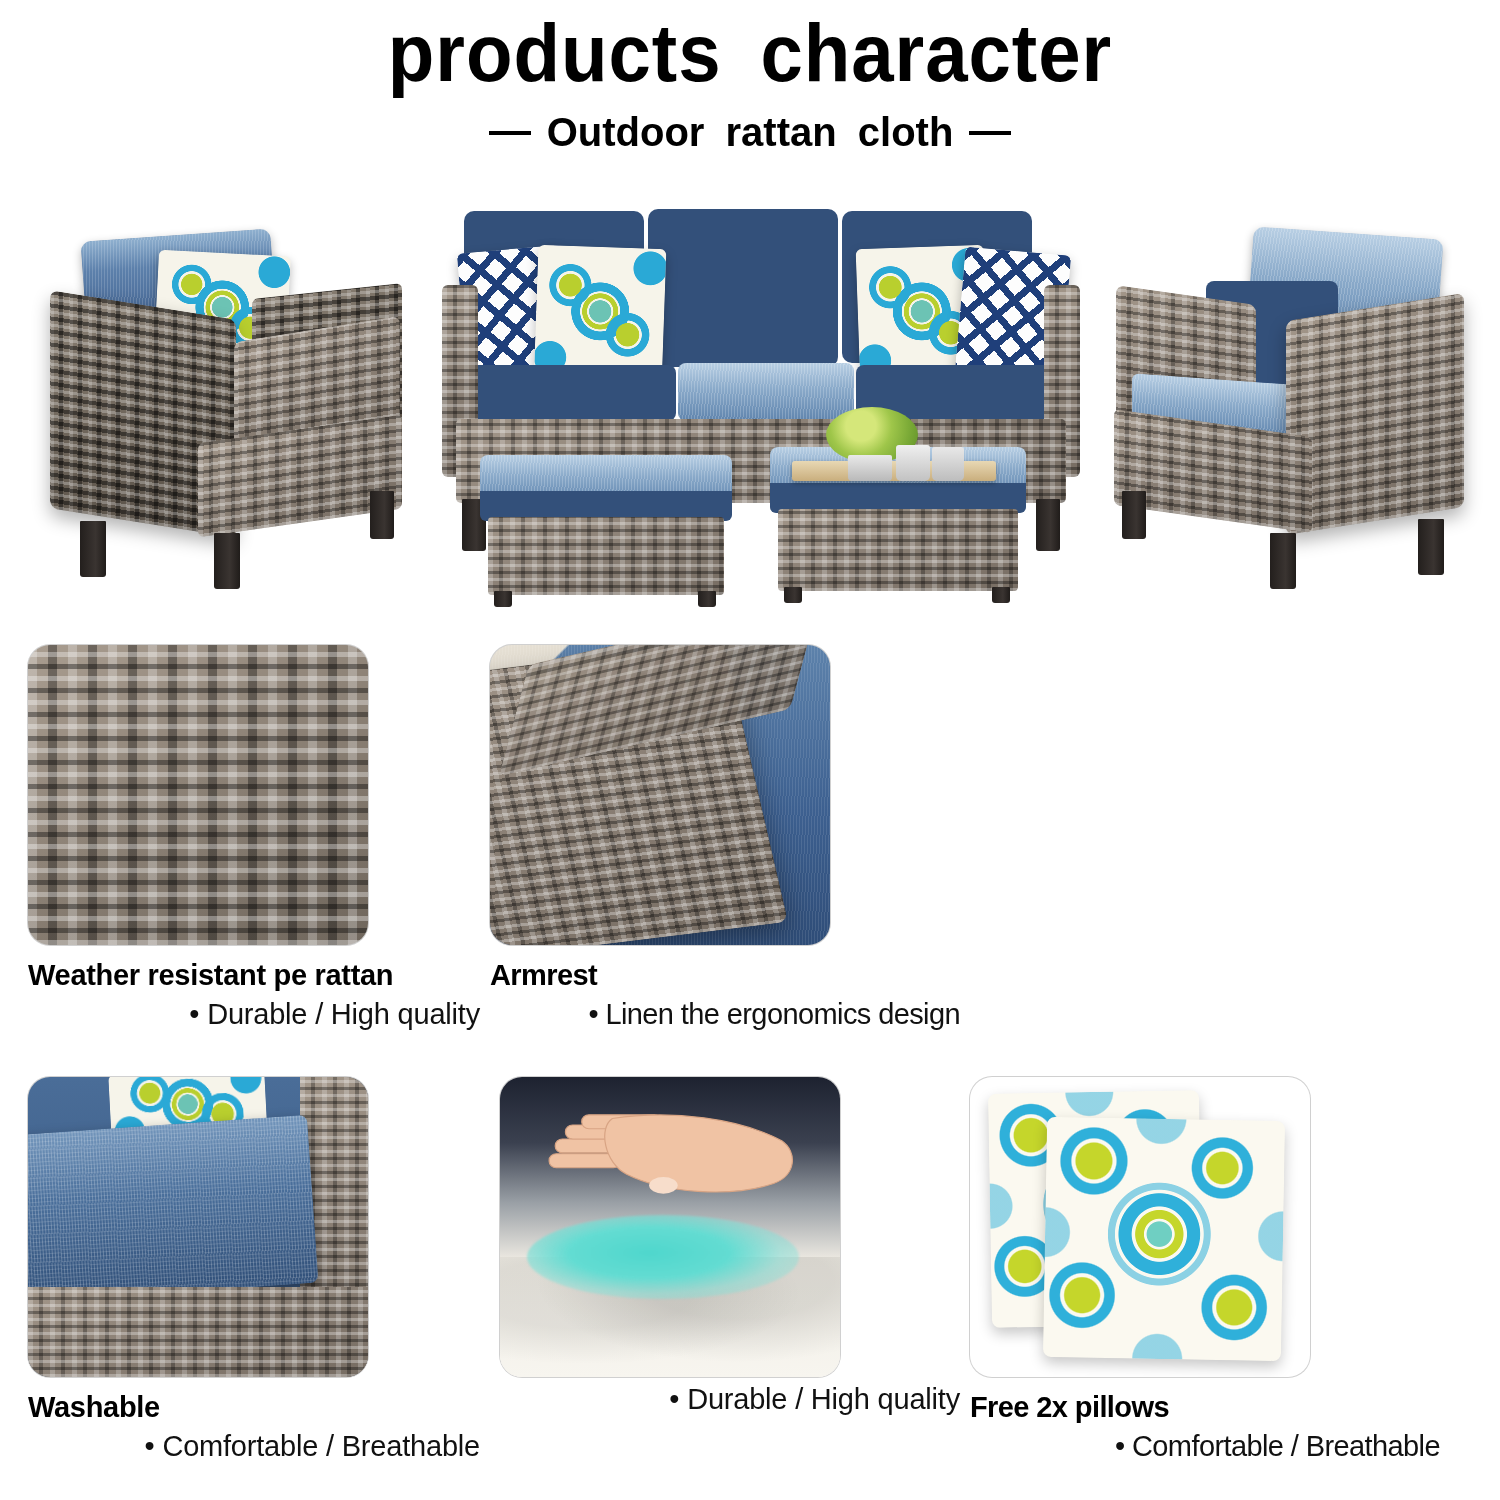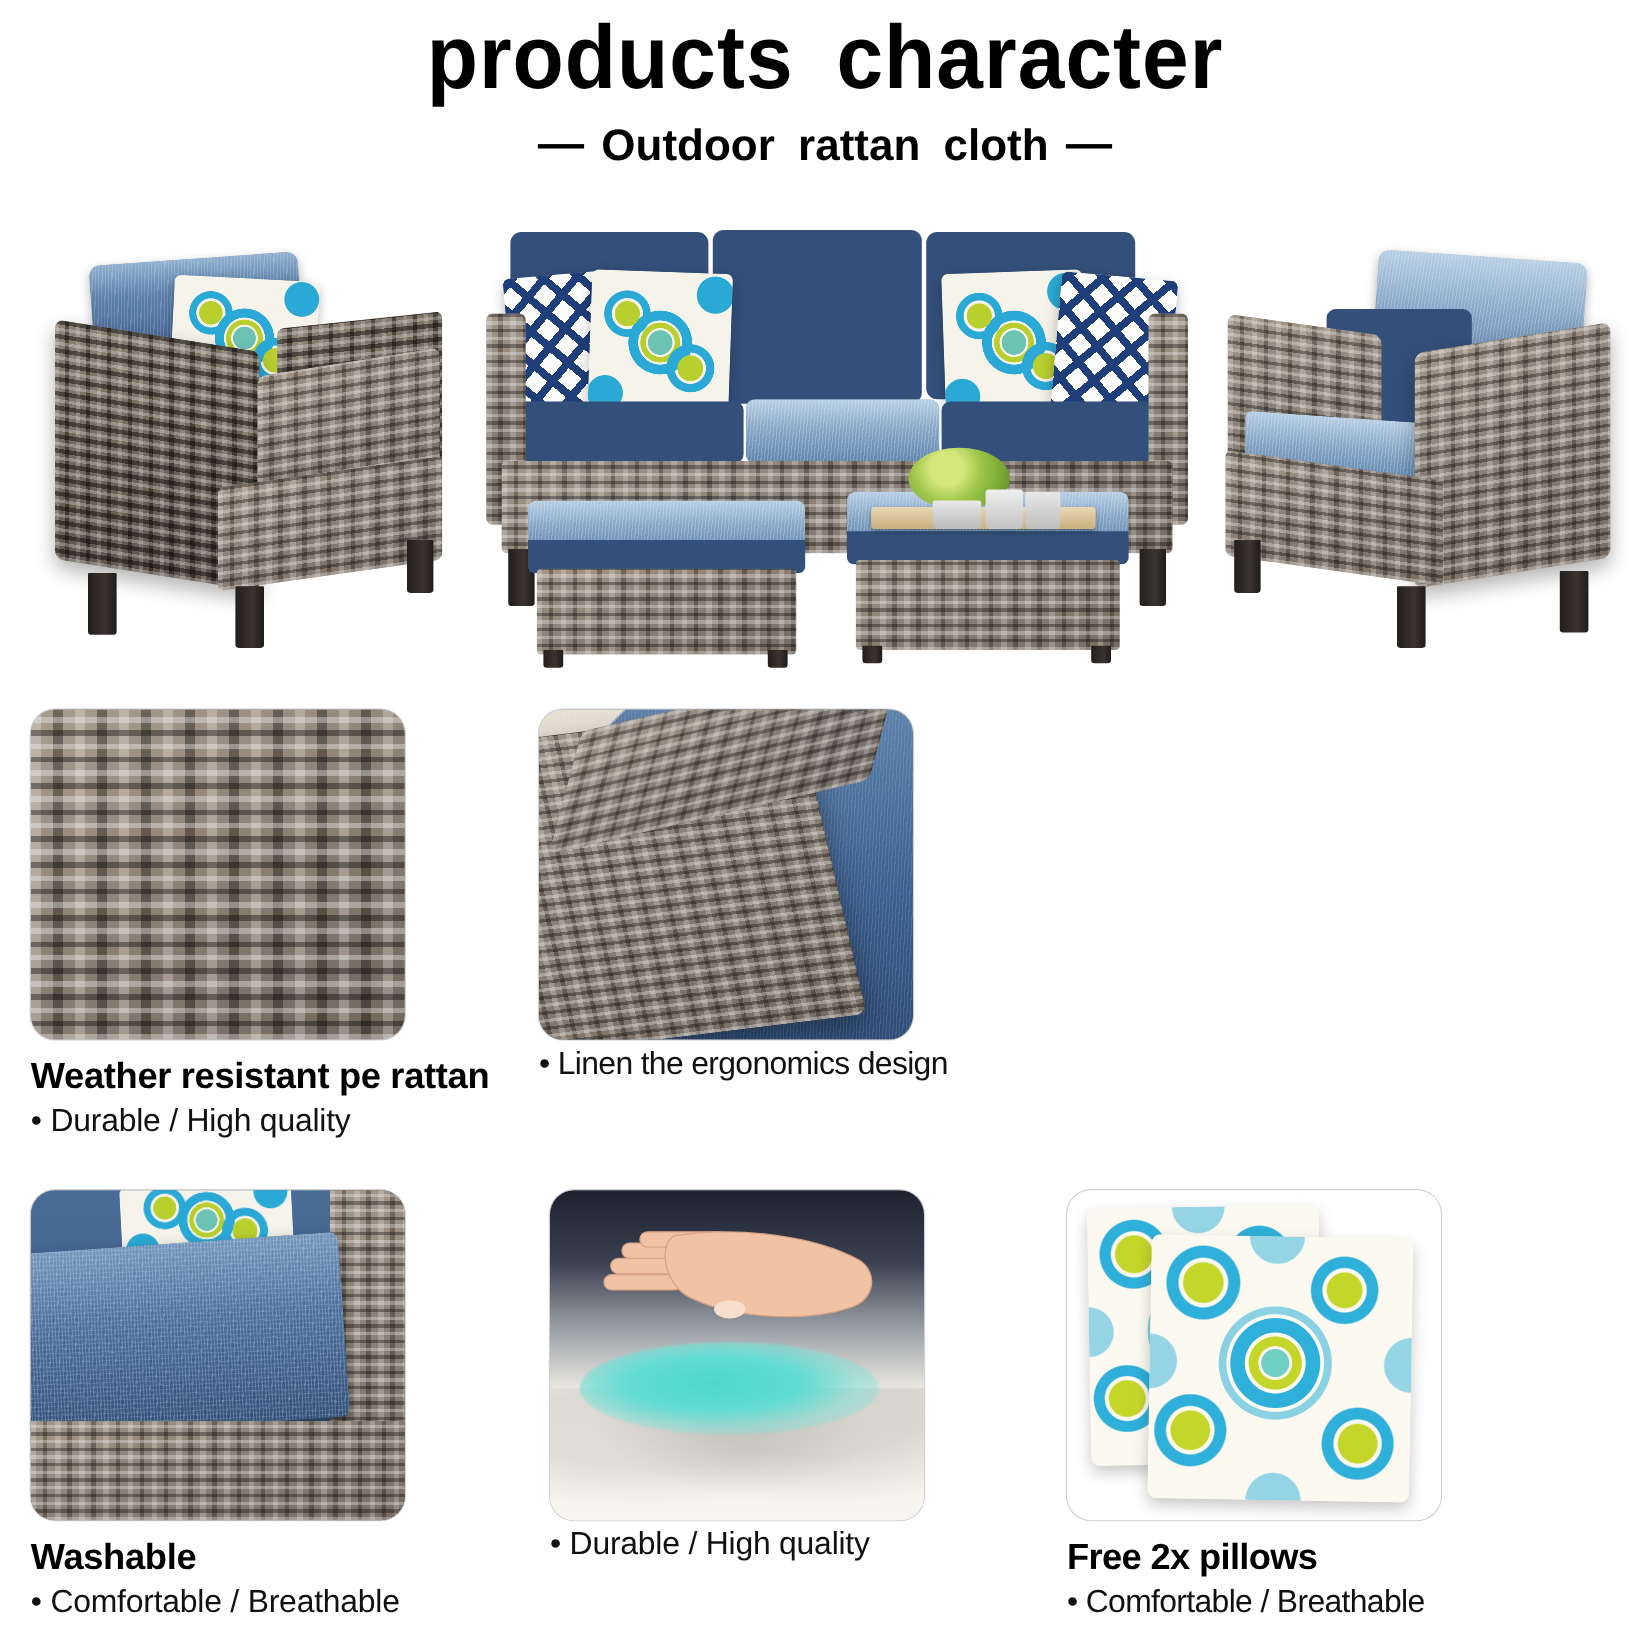--- a/index.html
+++ b/index.html
@@ -174,33 +174,34 @@
 
   .tile {
     width: 340px;
     height: 300px;
     border-radius: 22px;
     overflow: hidden;
     position: relative;
     box-shadow: 0 0 0 1px rgba(170,170,170,0.55);
   }
   .feature-title {
-    font-size: 33px;
+    font-size: 29px;
     font-weight: bold;
     margin-top: 14px;
     letter-spacing: -0.3px;
     white-space: nowrap;
     color: #000;
   }
   .feature-sub {
     font-size: 29px;
     margin-top: 6px;
     letter-spacing: -0.2px;
     white-space: nowrap;
     color: #111;
+    text-align: right;
   }
   .feature-cell.col3 .feature-title,
   .feature-cell.col3 .feature-sub { letter-spacing: -0.6px; }
 
   
   .tile-rattan {
     background-color: #8e8377;
     background-image:
       repeating-linear-gradient(0deg,
         rgba(255,255,255,0.34) 0px, rgba(255,255,255,0.34) 5px,
@@ -483,20 +484,21 @@
       <div class="feature-title">Weather resistant pe rattan</div>
       <div class="feature-sub">• Durable / High quality</div>
     </div>
 
 
     <div class="feature-cell col3">
       <div class="tile tile-armrest">
         <div class="arm-block rattan"></div>
         <div class="arm-top rattan"></div>
       </div>
+      <div class="feature-title">Armrest</div>
       <div class="feature-sub">• Linen the ergonomics design</div>
     </div>
 
   </div>
 
   <div class="feature-row" style="margin-top:46px;">
 
     <div class="feature-cell col1">
       <div class="tile tile-washable">
         <div class="wash-side rattan"></div>

